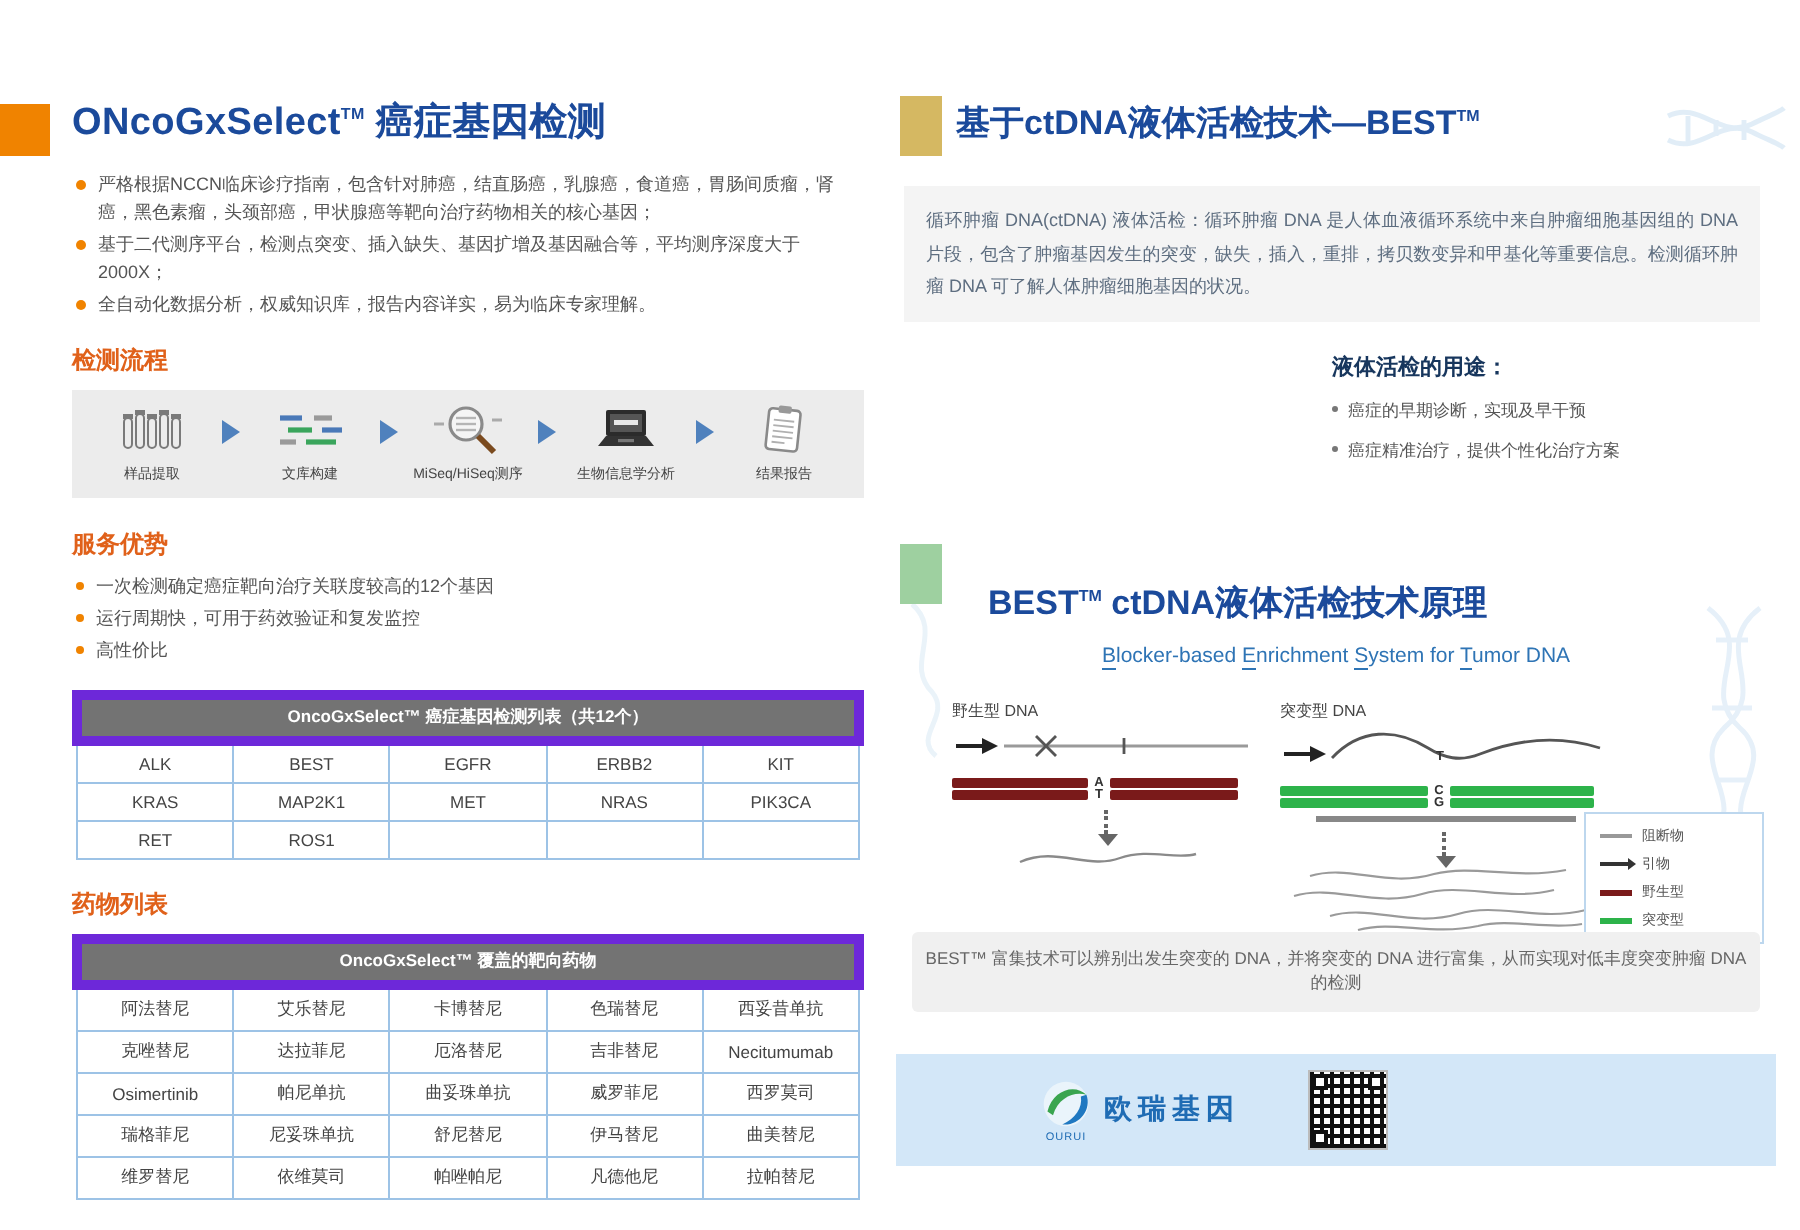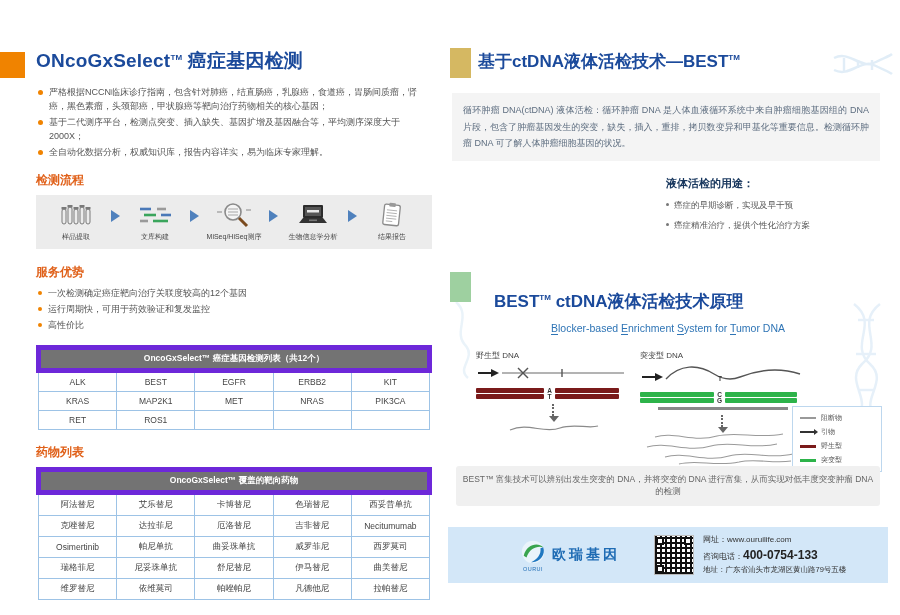--- a/index.html
+++ b/index.html
@@ -440,20 +440,15 @@
           </svg>
           <span class="logo-en">OURUI</span>
         </div>
         <span class="logo-cn">欧瑞基因</span>
       </div>
       <div class="qr">
         <span class="qr-eye tl"></span>
         <span class="qr-eye tr"></span>
         <span class="qr-eye bl"></span>
       </div>
-      <div class="contact">
-        <div><span>网址：</span><span>www.ouruilife.com</span></div>
-        <div><span>咨询电话：</span><span class="phone">400-0754-133</span></div>
-        <div class="addr"><span>地址：</span><span>广东省汕头市龙湖区黄山路79号五楼</span></div>
-      </div>
     </div>
   </div>
 </div>
 
 </body></html>

